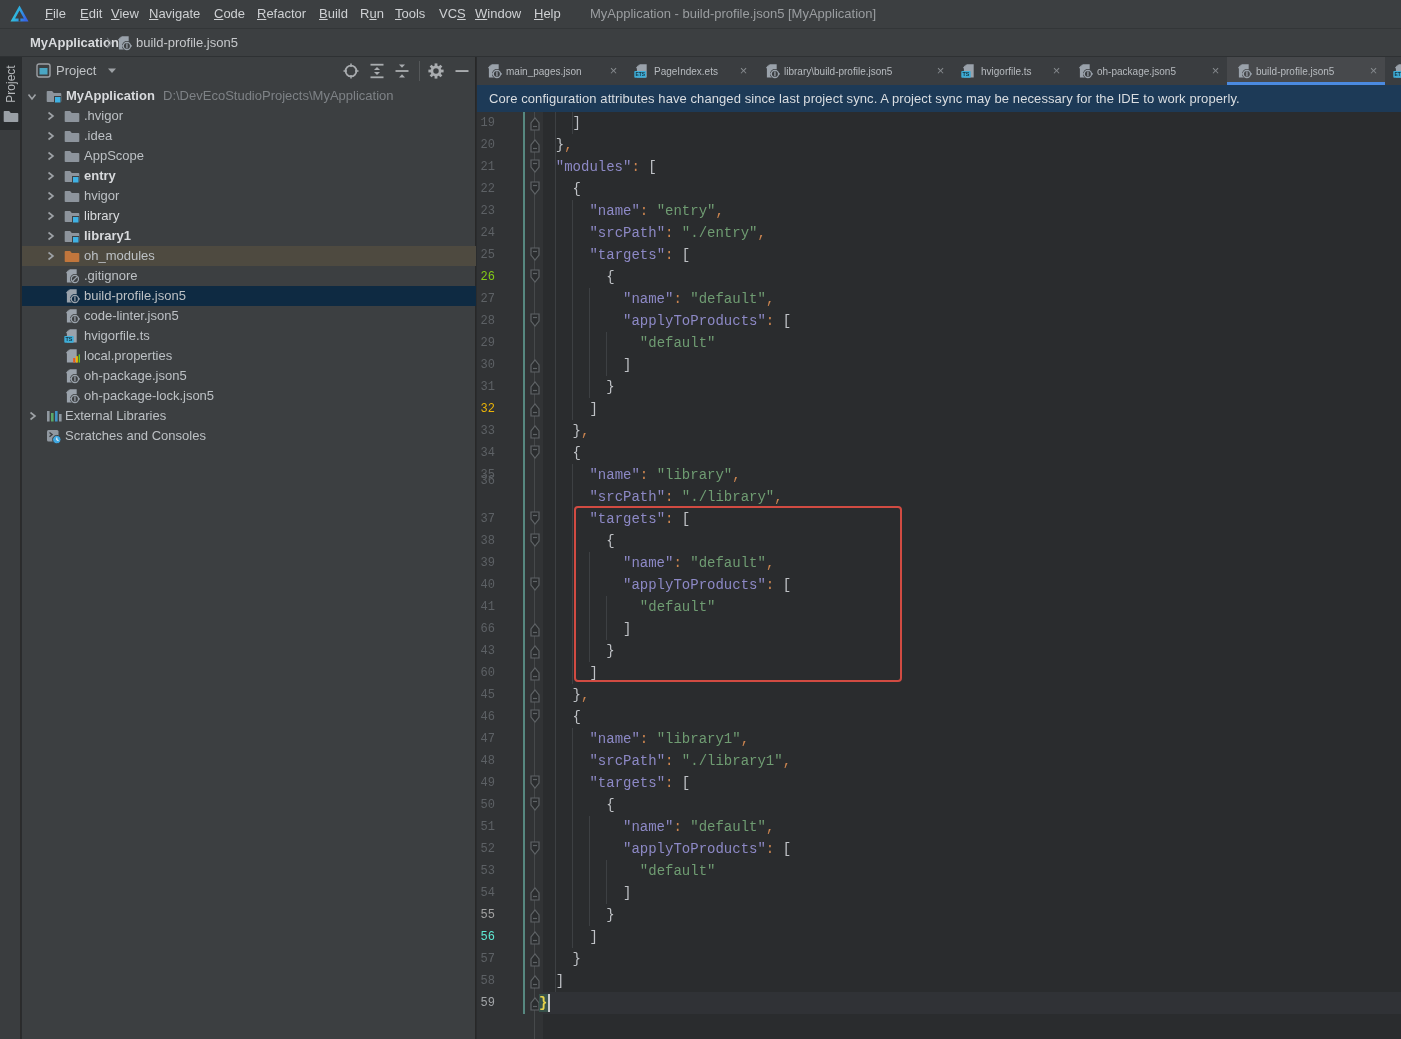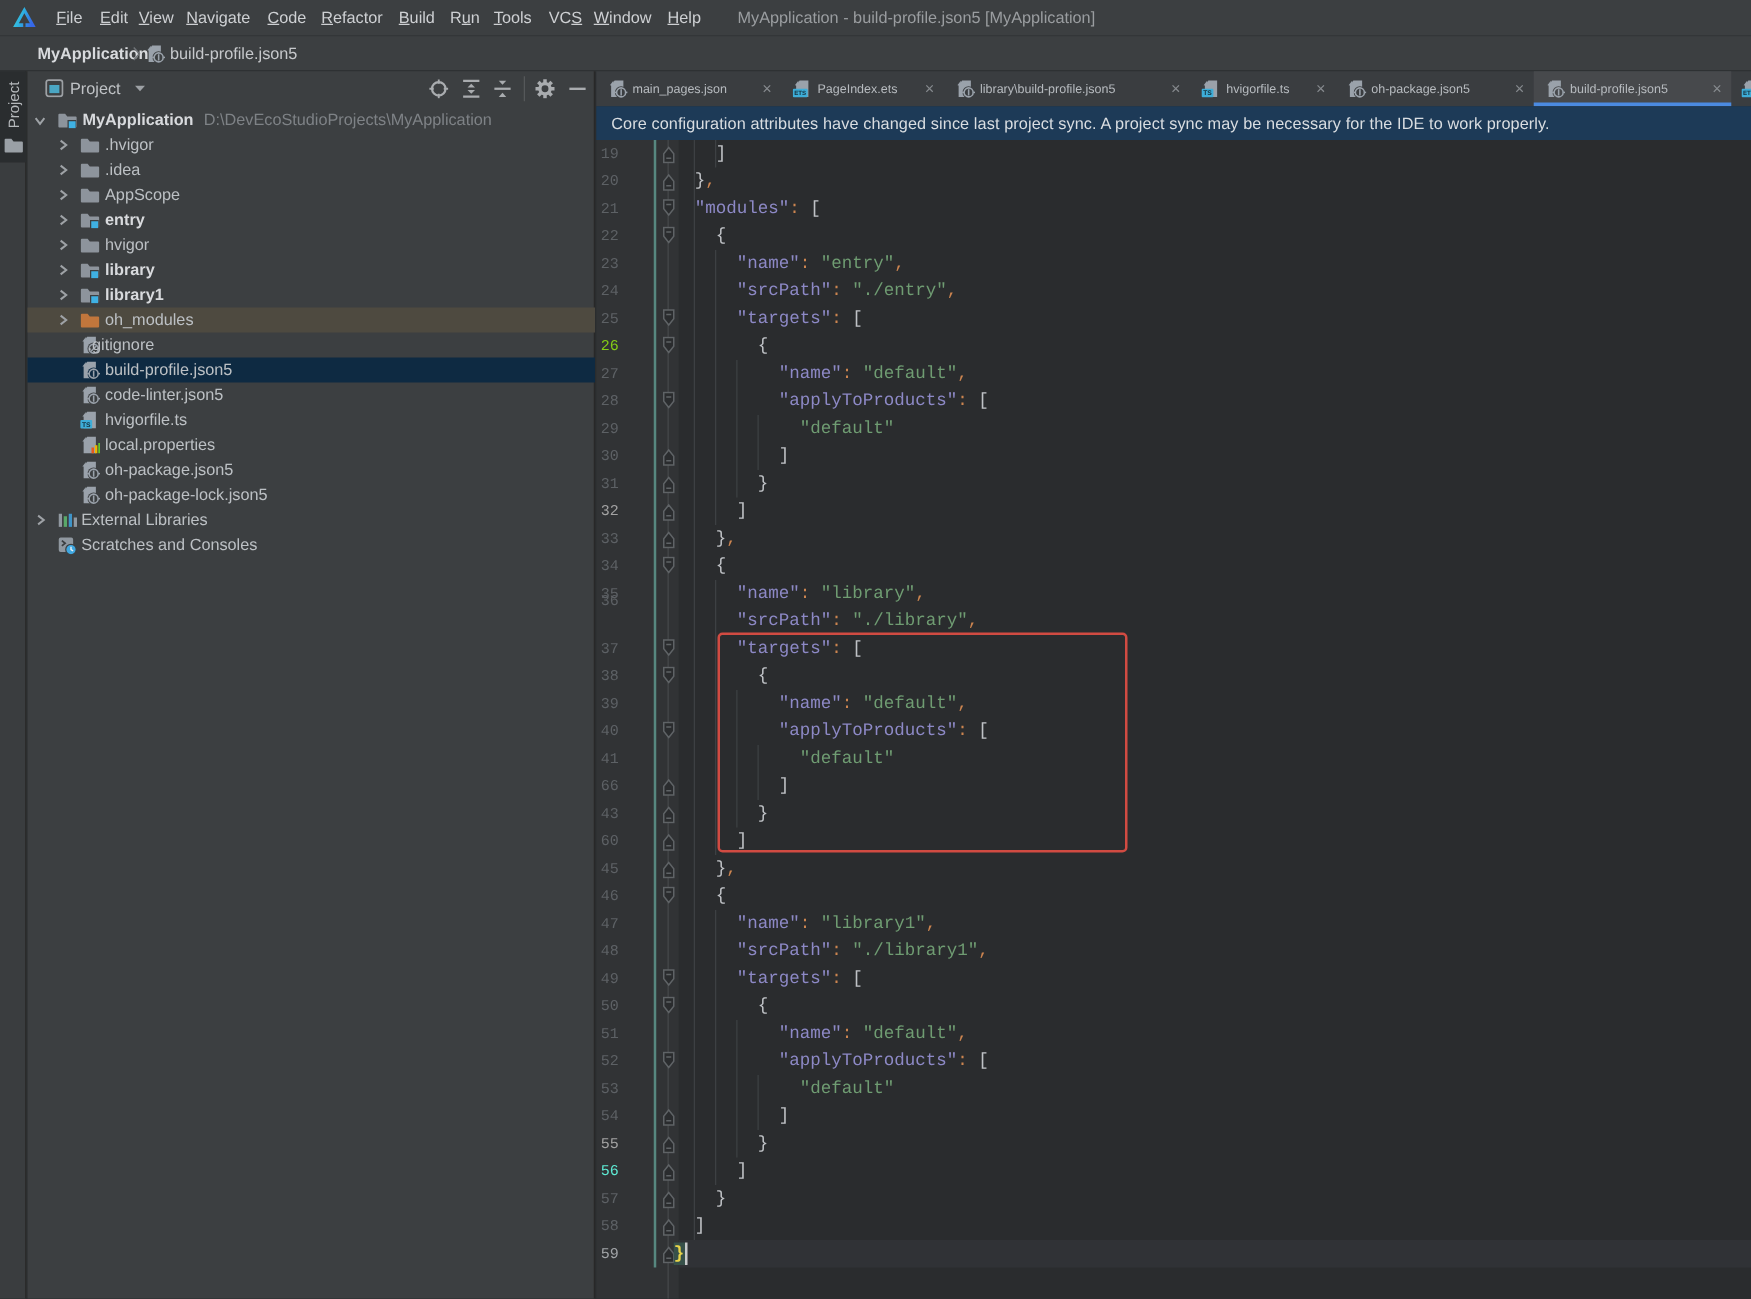--- a/index.html
+++ b/index.html
@@ -164,21 +164,21 @@
   </div>
 <div class="tr" style="top:206px">
     <svg style="position:absolute;left:22px;top:4px" width="12" height="12" viewBox="0 0 12 12">
       <polyline points="4.5,2.5 9,6 4.5,9.5" fill="none" stroke="#9ea2a6" stroke-width="1.6"></polyline>
     </svg>
     <svg style="position:absolute;left:42px;top:2px" width="16" height="16" viewBox="0 0 16 16">
       <path d="M1.5,3 h4.6 l1.7,2.1 h6.7 a0.8,0.8 0 0 1 0.8,0.8 v7.3 a0.8,0.8 0 0 1 -0.8,0.8 h-13 a0.8,0.8 0 0 1 -0.8,-0.8 V3.8 a0.8,0.8 0 0 1 0.8,-0.8 z" fill="#8d949c"></path>
       <rect x="8" y="8" width="7" height="7" fill="#3c3f41"></rect>
       <rect x="9" y="9" width="5.5" height="5.5" fill="#3fb1e3"></rect>
     </svg>
-    <span class="tl" style="left:62px;font-weight:bold;color:#d8dadd;">library</span>
+    <span class="tl" style="left:62px;font-weight:normal;color:#d8dadd;">library</span>
   </div>
 <div class="tr" style="top:226px">
     <svg style="position:absolute;left:22px;top:4px" width="12" height="12" viewBox="0 0 12 12">
       <polyline points="4.5,2.5 9,6 4.5,9.5" fill="none" stroke="#9ea2a6" stroke-width="1.6"></polyline>
     </svg>
     <svg style="position:absolute;left:42px;top:2px" width="16" height="16" viewBox="0 0 16 16">
       <path d="M1.5,3 h4.6 l1.7,2.1 h6.7 a0.8,0.8 0 0 1 0.8,0.8 v7.3 a0.8,0.8 0 0 1 -0.8,0.8 h-13 a0.8,0.8 0 0 1 -0.8,-0.8 V3.8 a0.8,0.8 0 0 1 0.8,-0.8 z" fill="#8d949c"></path>
       <rect x="8" y="8" width="7" height="7" fill="#3c3f41"></rect>
       <rect x="9" y="9" width="5.5" height="5.5" fill="#3fb1e3"></rect>
     </svg>
@@ -195,21 +195,21 @@
     <span class="tl" style="left:62px;">oh_modules</span>
   </div>
 <div class="tr" style="top:266px">
     <svg style="position:absolute;left:42px;top:2px" width="16" height="16" viewBox="0 0 16 16">
       <path d="M5.7,1.3 h7 v13.2 h-9.8 V5.2 z" fill="#9aa2ab"></path>
       <path d="M4.7,1.5 L1.9,5.1 h2.8 z" fill="#9aa2ab"></path>
       <circle cx="10.9" cy="10.9" r="4.9" fill="#3c3f41"></circle>
       <circle cx="10.9" cy="10.9" r="3.6" fill="none" stroke="#9aa2ab" stroke-width="1.25"></circle>
       <line x1="8.6" y1="13.2" x2="13.2" y2="8.6" stroke="#9aa2ab" stroke-width="1.25"></line>
     </svg>
-    <span class="tl" style="left:48px;text-align:right;">.gitignore</span>
+    <span class="tl" style="left:62px;text-align:right;">.gitignore</span>
   </div>
 <div class="ab" style="left:22px;top:286px;width:454px;height:20px;background:#0e2a42;"></div>
 <div class="tr" style="top:286px">
     <svg style="position:absolute;left:42px;top:2px" width="16" height="16" viewBox="0 0 16 16">
       <path d="M5.7,1.3 h7 v13.2 h-9.8 V5.2 z" fill="#9aa2ab"></path>
       <path d="M4.7,1.5 L1.9,5.1 h2.8 z" fill="#9aa2ab"></path>
       <circle cx="10.9" cy="10.9" r="4.9" fill="#0e2a42"></circle>
       <circle cx="10.9" cy="10.9" r="3.6" fill="none" stroke="#9aa2ab" stroke-width="1.25"></circle>
       <rect x="10.3" y="8.4" width="1.25" height="5" fill="#9aa2ab"></rect>
       <rect x="5.7" y="10.3" width="1.6" height="1.25" fill="#9aa2ab"></rect>
@@ -374,21 +374,21 @@
 <div class="ln" style="top:178px;color:#5d6165">22</div>
 <div class="ln" style="top:200px;color:#5d6165">23</div>
 <div class="ln" style="top:222px;color:#5d6165">24</div>
 <div class="ln" style="top:244px;color:#5d6165">25</div>
 <div class="ln" style="top:266px;color:#84cc16">26</div>
 <div class="ln" style="top:288px;color:#5d6165">27</div>
 <div class="ln" style="top:310px;color:#5d6165">28</div>
 <div class="ln" style="top:332px;color:#5d6165">29</div>
 <div class="ln" style="top:354px;color:#5d6165">30</div>
 <div class="ln" style="top:376px;color:#5d6165">31</div>
-<div class="ln" style="top:398px;color:#a3a3a3">32</div>
+<div class="ln" style="top:398px;color:#eab308">32</div>
 <div class="ln" style="top:420px;color:#5d6165">33</div>
 <div class="ln" style="top:442px;color:#5d6165">34</div>
 <div class="ln" style="top:464px;color:#5d6165">35</div>
 <div class="ln" style="top:470px;color:#5d6165">36</div>
 <div class="ln" style="top:508px;color:#5d6165">37</div>
 <div class="ln" style="top:530px;color:#5d6165">38</div>
 <div class="ln" style="top:552px;color:#5d6165">39</div>
 <div class="ln" style="top:574px;color:#5d6165">40</div>
 <div class="ln" style="top:596px;color:#5d6165">41</div>
 <div class="ln" style="top:618px;color:#5d6165">66</div>

